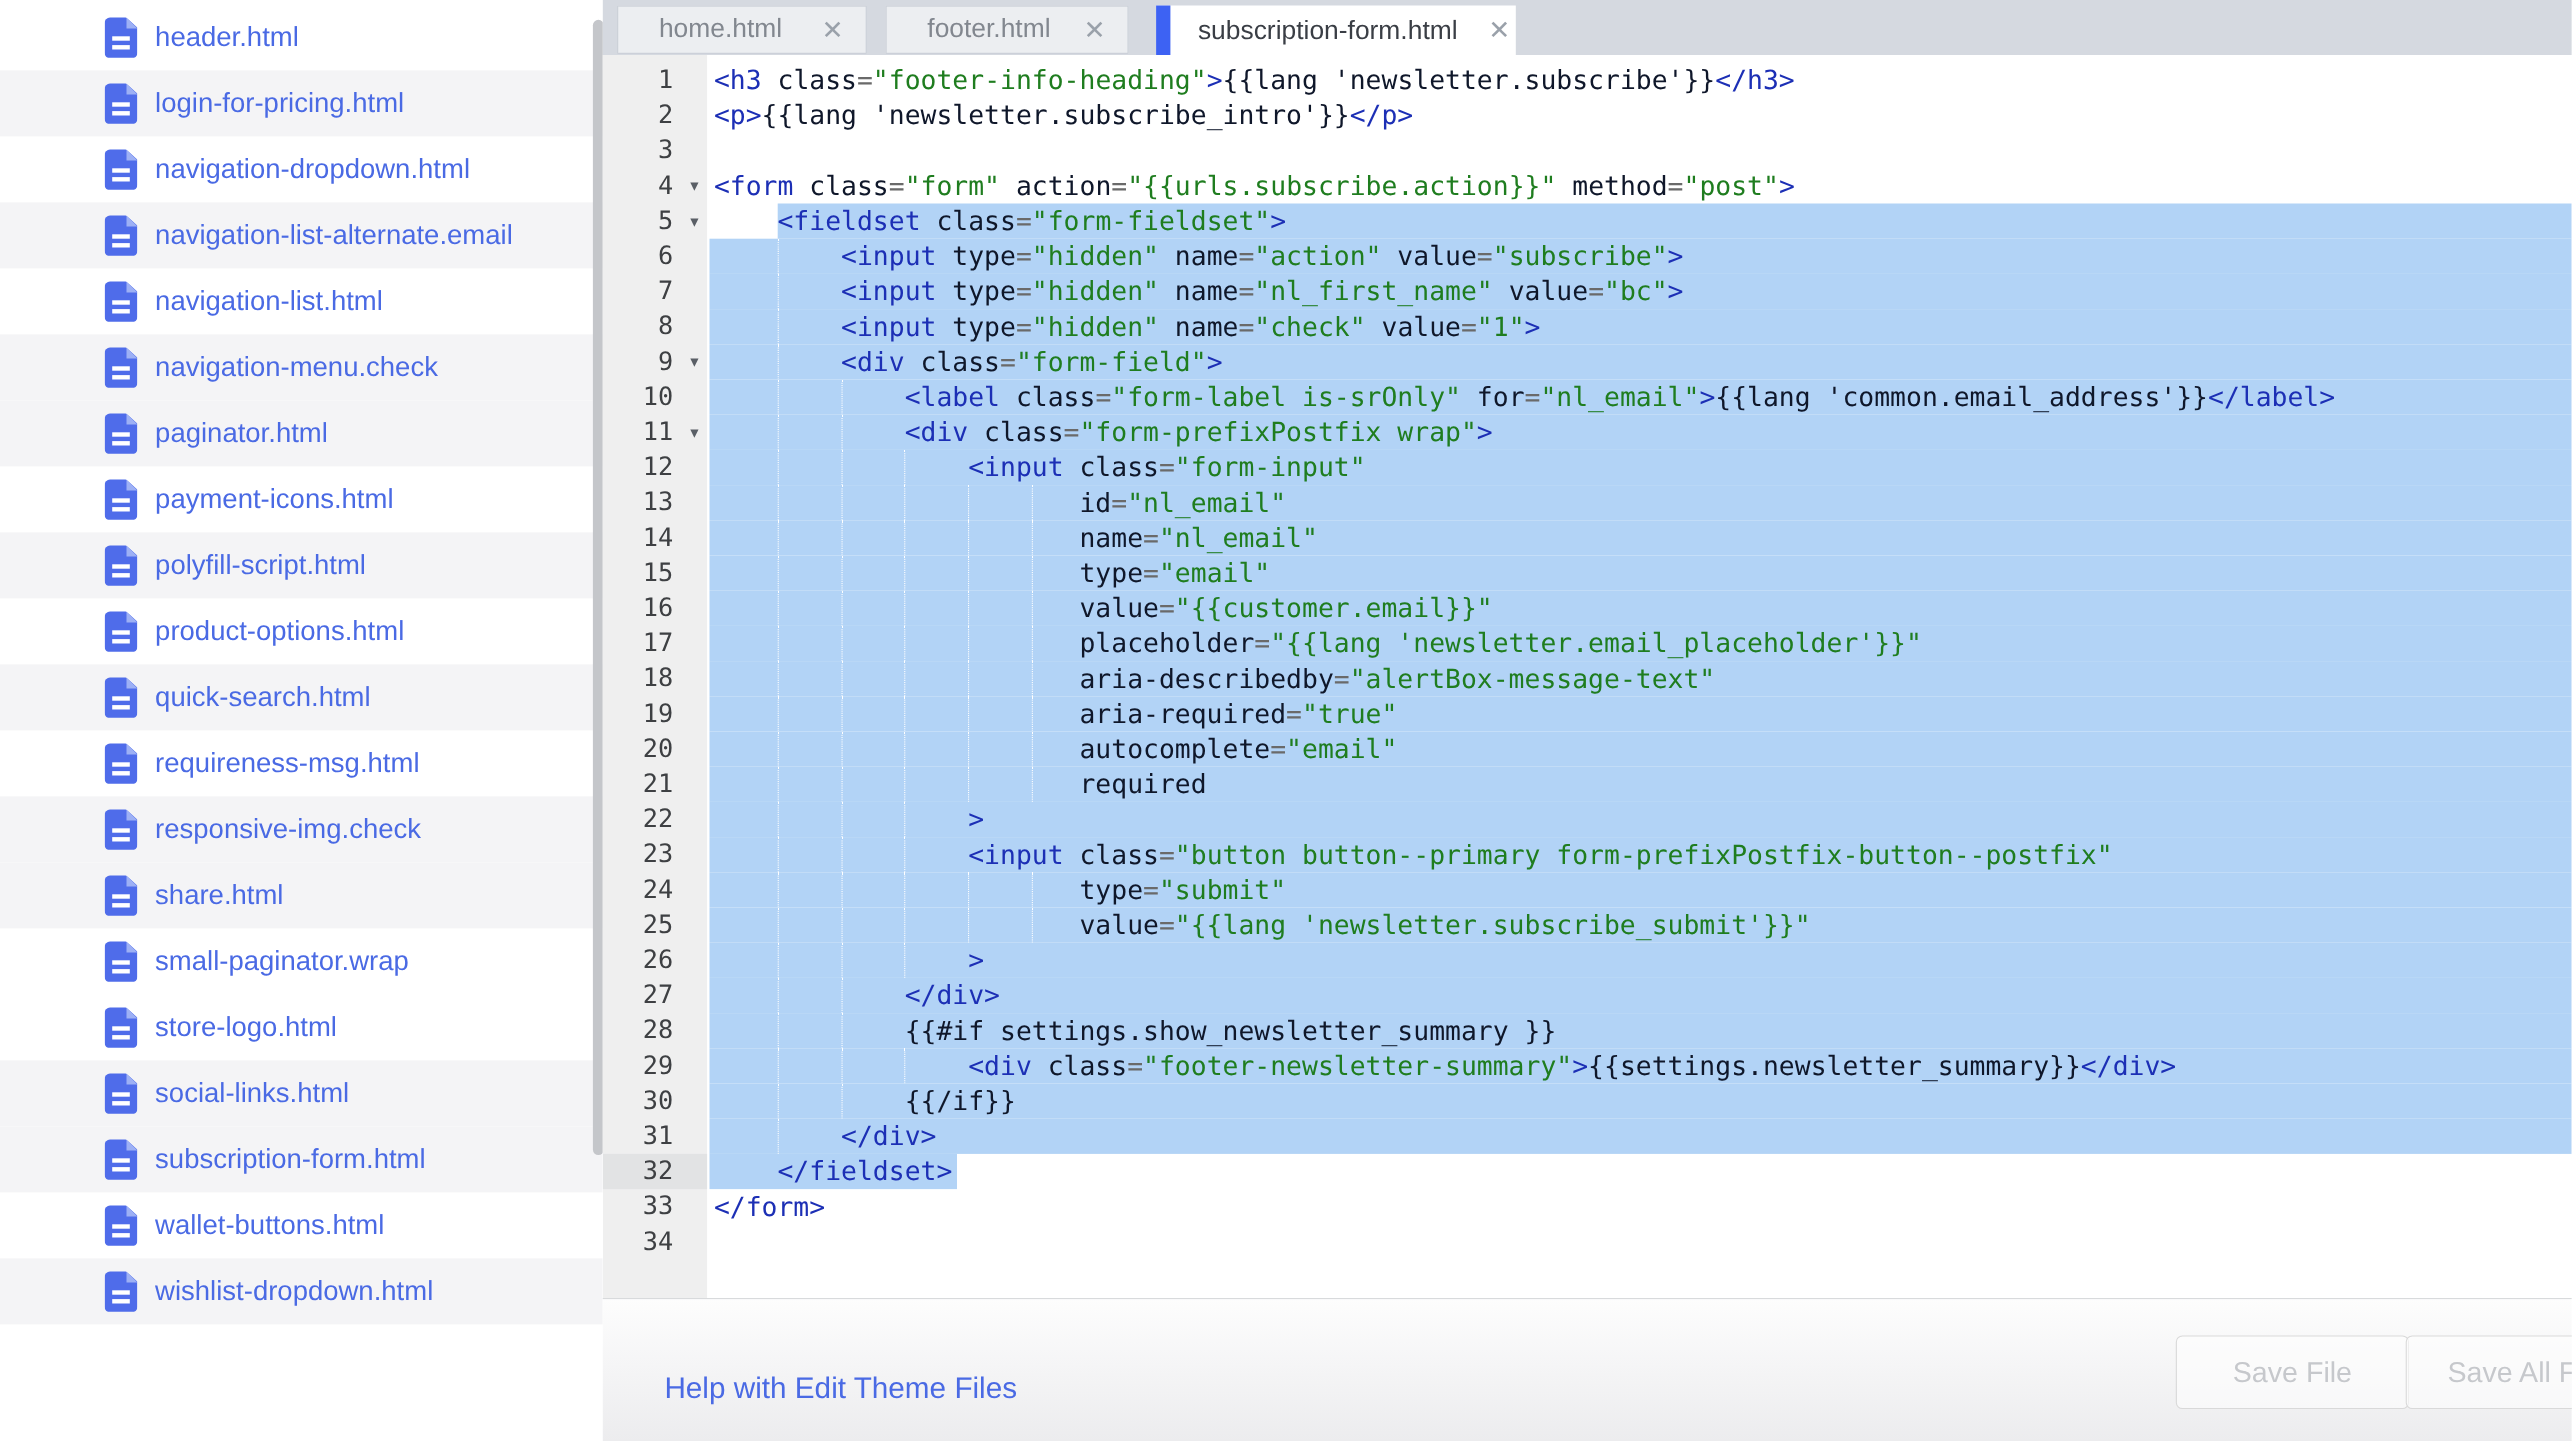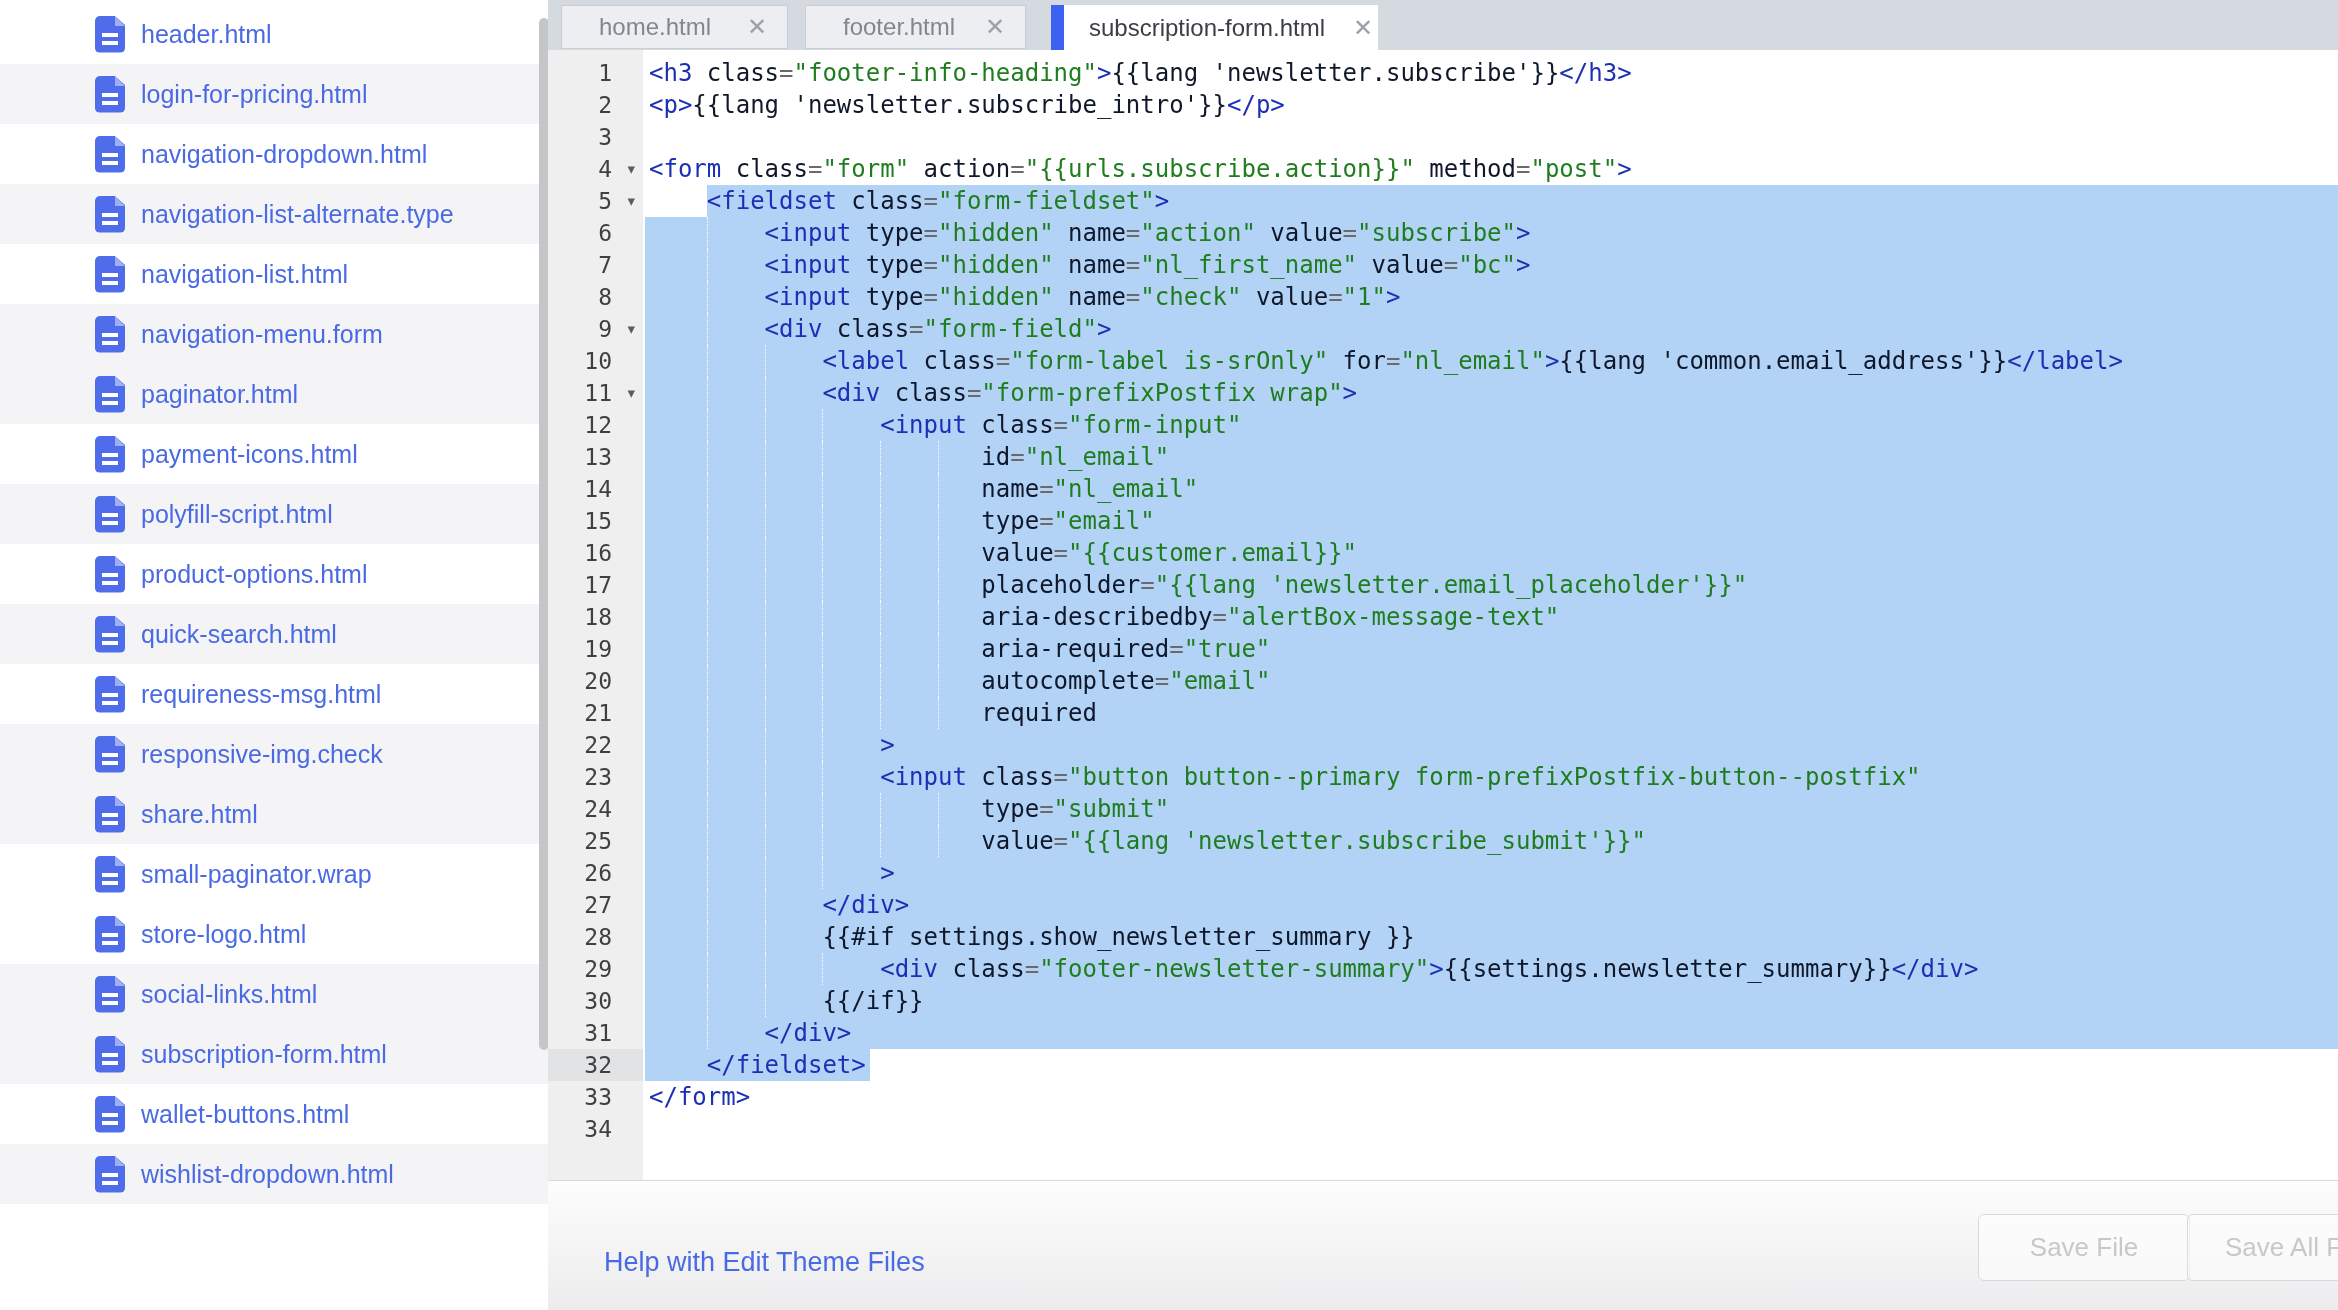--- a/index.html
+++ b/index.html
@@ -76,29 +76,29 @@
       <div class="side-row alt">
         <div class="file-icon"></div>
         <div class="side-label">login-for-pricing.html</div>
       </div>
       <div class="side-row">
         <div class="file-icon"></div>
         <div class="side-label">navigation-dropdown.html</div>
       </div>
       <div class="side-row alt">
         <div class="file-icon"></div>
-        <div class="side-label">navigation-list-alternate.type</div>
+        <div class="side-label">navigation-list-alternate.email</div>
       </div>
       <div class="side-row">
         <div class="file-icon"></div>
         <div class="side-label">navigation-list.html</div>
       </div>
       <div class="side-row alt">
         <div class="file-icon"></div>
-        <div class="side-label">navigation-menu.form</div>
+        <div class="side-label">navigation-menu.check</div>
       </div>
       <div class="side-row alt">
         <div class="file-icon"></div>
         <div class="side-label">paginator.html</div>
       </div>
       <div class="side-row">
         <div class="file-icon"></div>
         <div class="side-label">payment-icons.html</div>
       </div>
       <div class="side-row alt">

